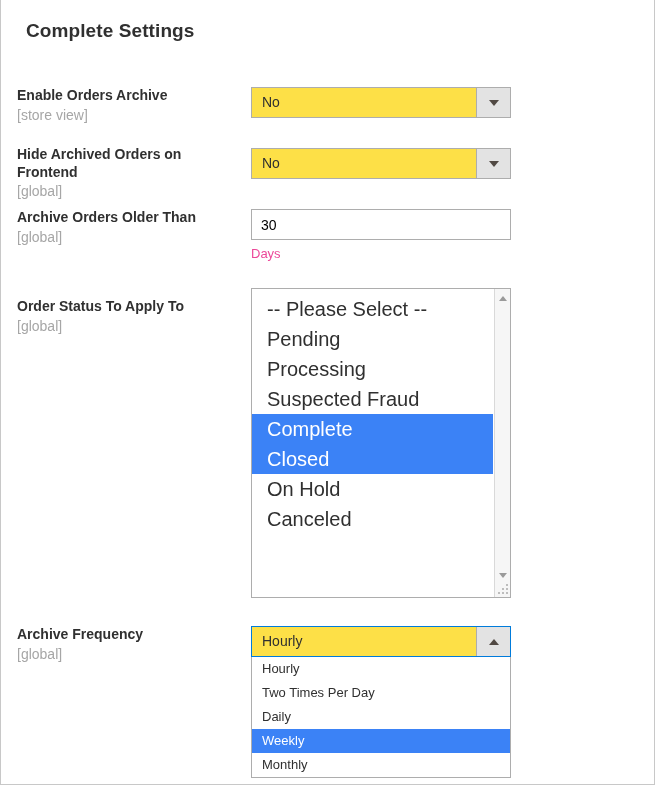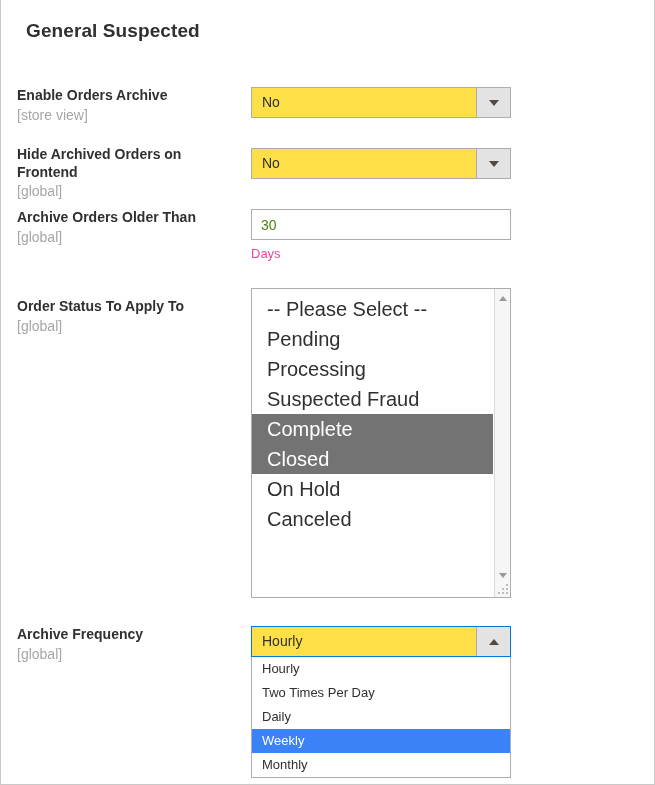--- a/index.html
+++ b/index.html
@@ -121,21 +121,21 @@
 
   
   .text-input {
     box-sizing: border-box;
     width: 260px;
     height: 31px;
     background: #ffffff;
     border: 1px solid #adadad;
     font-family: "Liberation Sans", sans-serif;
     font-size: 14px;
-    color: #4d7c0f;
+    color: #000000;
     padding: 0 9px;
     outline: none;
   }
   .note {
     font-size: 13px;
     color: #ec4899;
     margin-top: 6px;
   }
 
   
@@ -158,21 +158,21 @@
   .ms-option {
     height: 30px;
     line-height: 30px;
     padding-left: 15px;
     font-size: 20px;
     color: #303030;
     white-space: nowrap;
     overflow: hidden;
   }
   .ms-option.selected {
-    background: #737373;
+    background: #3b82f6;
     color: #ffffff;
   }
   
   .ms-scrollbar {
     position: absolute;
     top: 0;
     right: 0;
     width: 16px;
     height: 100%;
     background: #f6f6f6;
@@ -236,21 +236,21 @@
   .dd-option.hover {
     background: #3b82f6;
     color: #ffffff;
   }
 </style>
 </head>
 <body>
 
 <div class="page">
 
-  <div class="section-title">General Suspected</div>
+  <div class="section-title">Complete Settings</div>
 
   <div class="field" style="top:87px;">
     <div class="label-col">
       <span class="label-text">Enable Orders Archive</span>
       <span class="scope-text">[store view]</span>
     </div>
     <div class="control-col">
       <div class="select-box">
         <span class="select-value">No</span>
         <span class="select-button">

